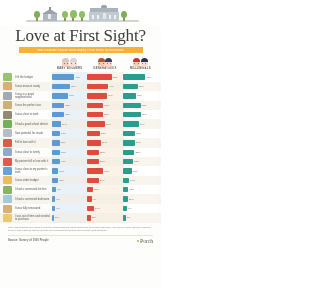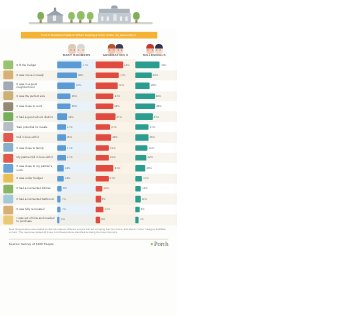--- a/index.html
+++ b/index.html
@@ -277,20 +277,21 @@
         <div class="crown" style="background:#7fae57;"></div>
           <div class="trunk"></div>
       </div>
       <div class="tree" style="left:34px;">
         <div class="crown" style="background:#7fae57;"></div>
           <div class="trunk"></div>
       </div>
     </div>
   </div>
 
+  <h1 class="title">Love at First Sight?</h1>
 
   <div class="subtitle-band">
     <div class="sub">How It Became Passion When Buying a First Home, by Generation</div>
   </div>
 
   <div class="gen-header">
 
     <div class="gen-col">
       <div class="gen-avatars">
         <div class="face" style="background:#f2cfc0;">

